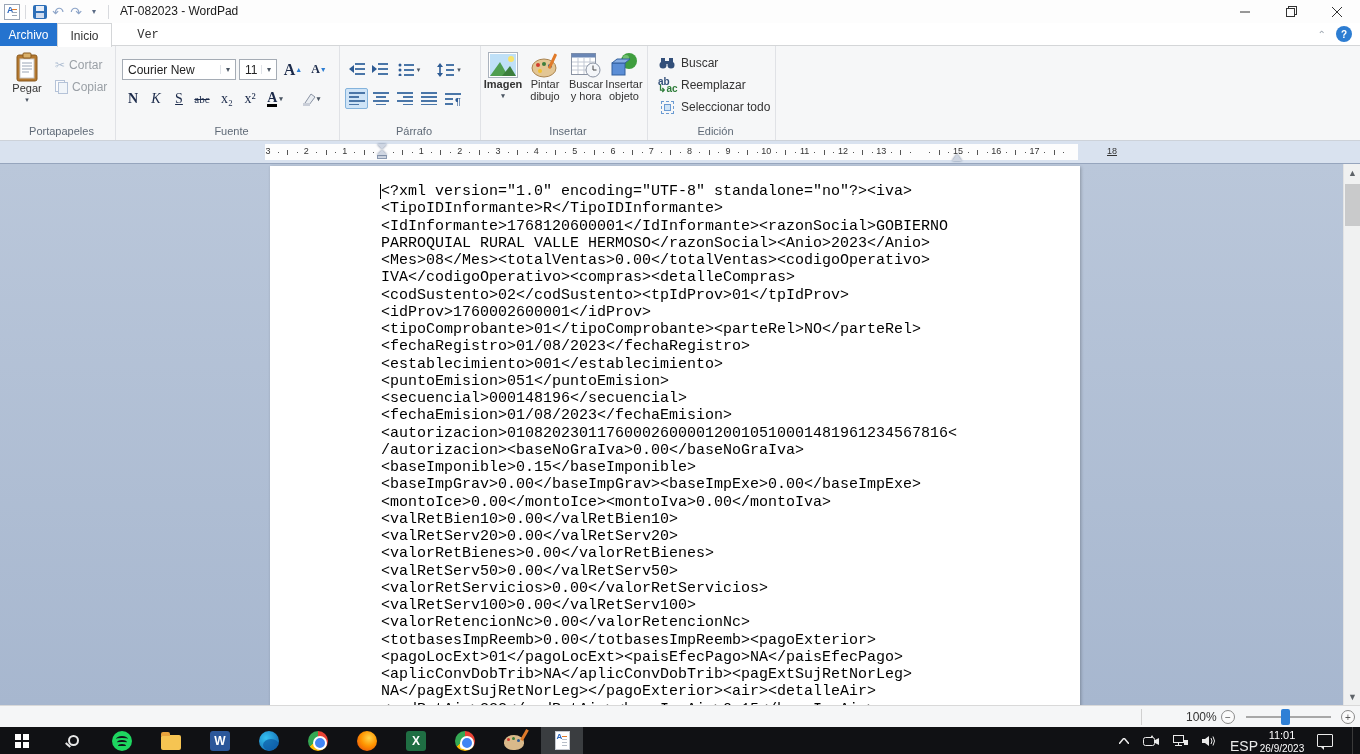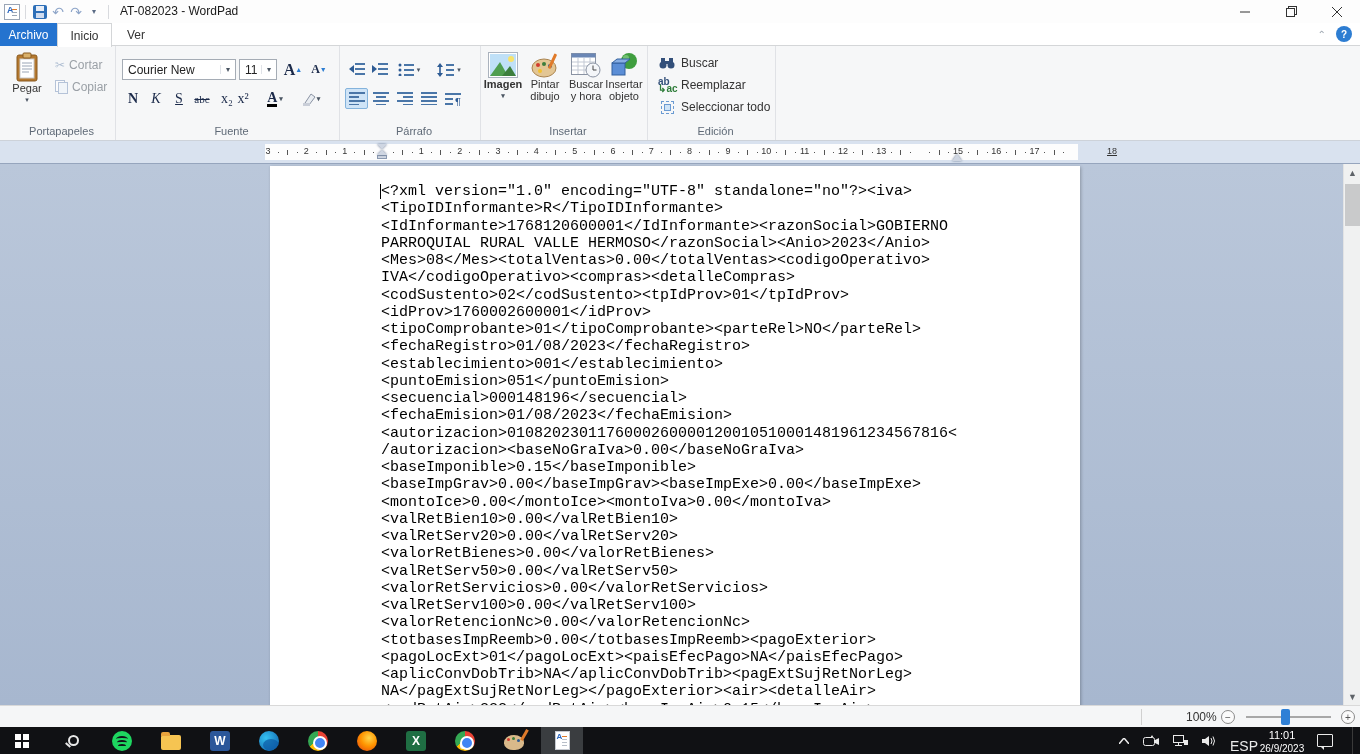--- a/index.html
+++ b/index.html
@@ -19,21 +19,21 @@
   .undo-glyph { color:#8fa6c9; font-size:14px; }
   .floppy { width:14px; height:14px; background:#2d6fb8; border-radius:2px; position:relative; }
   .floppy:before { content:""; position:absolute; left:3px; top:1px; width:8px; height:5px; background:#e8eef7; }
   .floppy:after { content:""; position:absolute; left:3px; bottom:1px; width:8px; height:5px; background:#cfdcf0; }
 
   
   #tabrow { position:relative; height:23px; background:#fff; border-bottom:1px solid #d4d6d8; }
   .tab { position:absolute; top:0; height:23px; display:flex; align-items:center; justify-content:center; font-size:12px; color:#333; }
   #tab-file { left:0; width:57px; background:#2473cf; color:#fff; }
   #tab-home { left:57px; width:55px; background:#fff; border:1px solid #d4d6d8; border-bottom:none; height:24px; z-index:2; }
-  #tab-view { left:112px; width:48px; }
+  #tab-view { left:124px; width:48px;font-family:Liberation Mono, monospace; }
   .tab-right { position:absolute; top:3px; display:flex; align-items:center; }
   .helpq { width:16px; height:16px; border-radius:50%; background:#2d7dd2; color:#fff; font-size:10px; font-weight:bold; display:flex; align-items:center; justify-content:center; }
   .collapse-chev { color:#9aa3ad; font-size:10px; margin-right:10px; }
 
   
   #ribbon { position:relative; height:95px; background:#f6f7f8; border-bottom:1px solid #cdd2d9; }
   .rgroup { position:absolute; top:0; height:94px; border-right:1px solid #e0e2e6; }
   .glabel { position:absolute; bottom:3px; left:0; right:0; text-align:center; font-size:11px; color:#5f6a77;padding-left:8px; }
   .bigbtn { position:absolute; display:flex; flex-direction:column; align-items:center; font-size:11px; color:#333; text-align:center; line-height:12px; }
   .smallbtn { position:absolute; height:21px; display:flex; align-items:center; font-size:12px; color:#9aa0a6; }
@@ -191,21 +191,21 @@
       <span class="arr">▾</span>
     </div>
     <div class="fbtn" style="left:166px;top:13px;font-size:16px;">A<span style="font-size:7px;color:#2d7dd2;vertical-align:top;">▲</span></div>
     <div class="fbtn" style="left:192px;top:13px;font-size:12px;">A<span style="font-size:7px;color:#2d7dd2;vertical-align:top;">▼</span></div>
 
     <div class="fbtn" style="left:6px;top:42px;">N</div>
     <div class="fbtn" style="left:29px;top:42px;font-style:italic;font-weight:normal;">K</div>
     <div class="fbtn" style="left:52px;top:42px;text-decoration:underline;font-weight:normal;">S</div>
     <div class="fbtn" style="left:75px;top:42px;text-decoration:line-through;font-weight:normal;font-size:11px;">abc</div>
     <div class="fbtn" style="left:100px;top:42px;font-weight:normal;">x₂</div>
-    <div class="fbtn" style="left:116px;top:42px;font-weight:normal;">x²</div>
+    <div class="fbtn" style="left:123px;top:42px;font-weight:normal;">x²</div>
     <div class="fbtn" style="left:148px;top:42px;">
       <span style="border-bottom:3px solid #000;line-height:13px;">A</span>
       <span class="carr" style="margin-left:2px;">▾</span>
     </div>
     <div class="fbtn" style="left:180px;top:42px;width:30px;">
       <svg width="15" height="14">
         <polygon points="3,11 9,2 13,5 7,13" fill="#e9edf2" stroke="#8a93a3"></polygon>
         <rect x="1" y="11" width="7" height="3" fill="#c9ced8"></rect>
       </svg>
       <span class="carr">▾</span>

